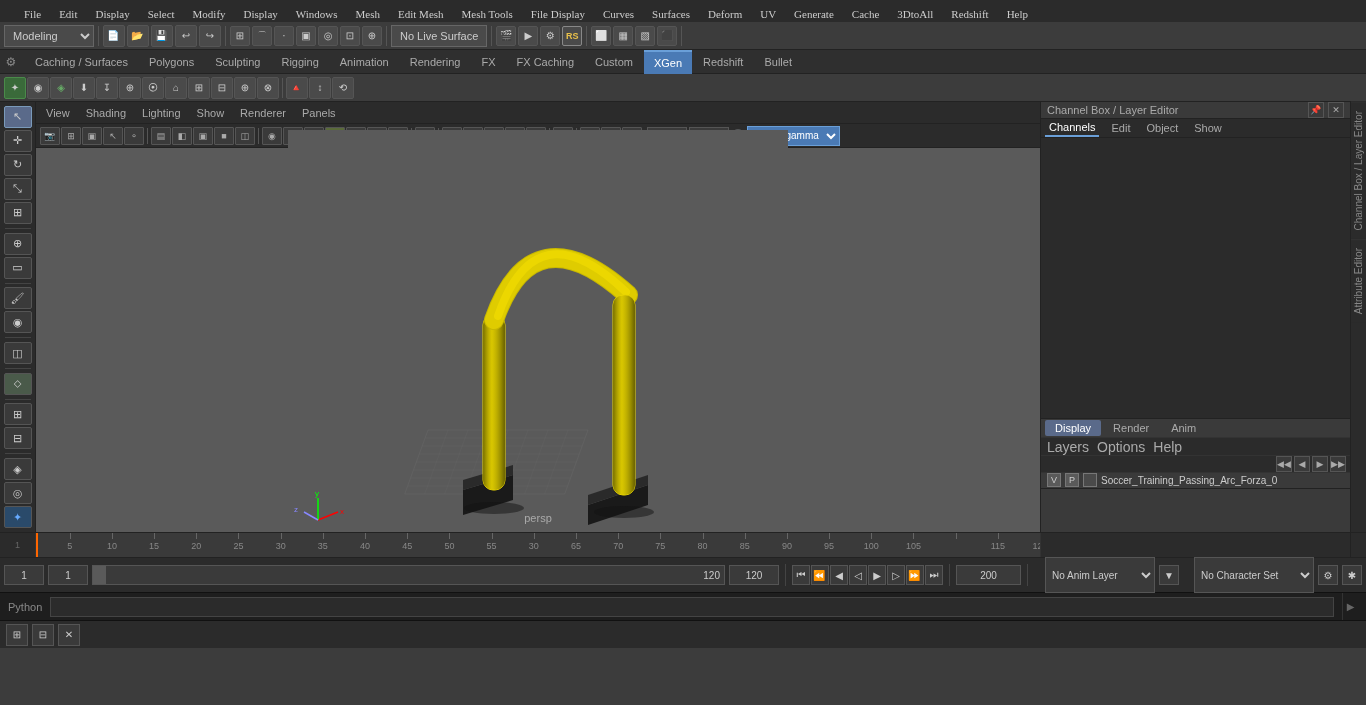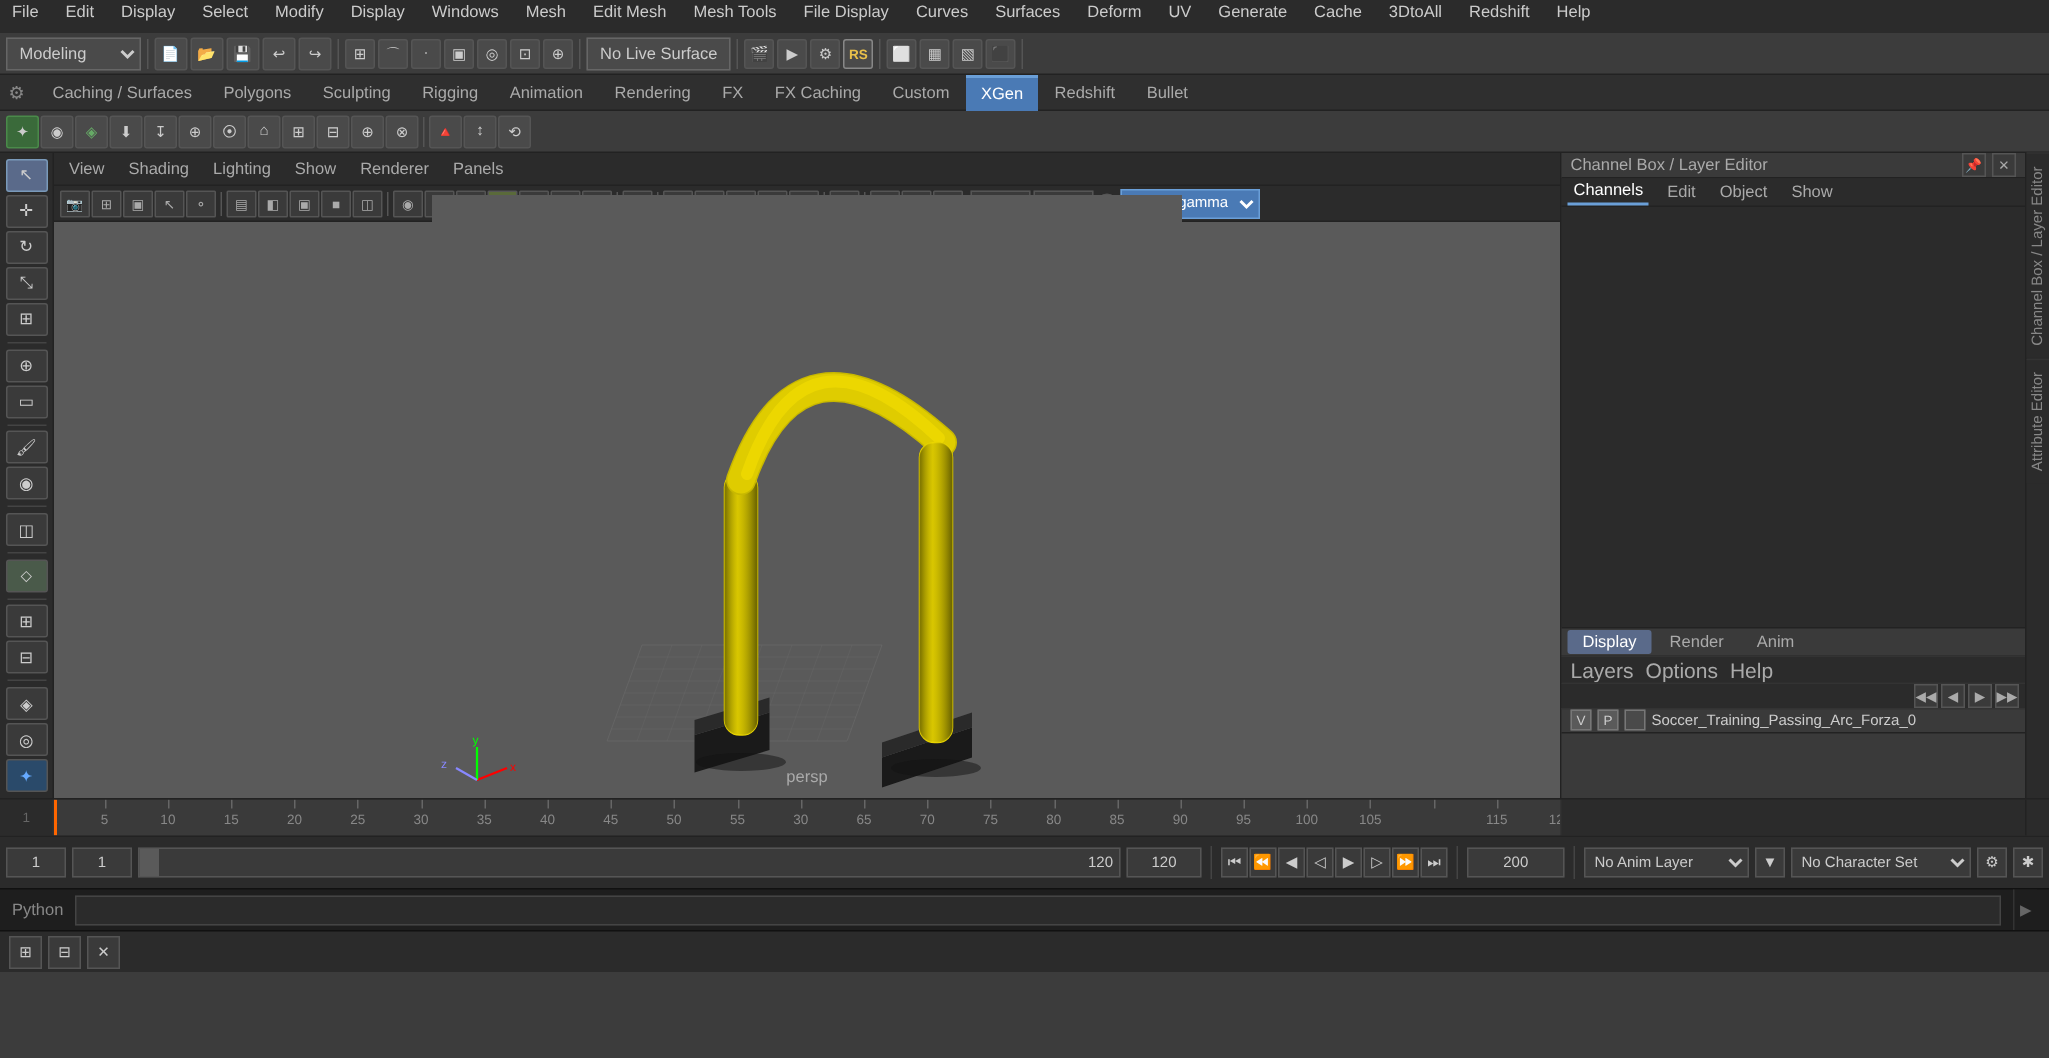--- a/index.html
+++ b/index.html
@@ -9,25 +9,26 @@
       background: #3c3c3c;
       font-family: Arial, sans-serif;
       font-size: 11px;
       color: #cccccc;
       overflow: hidden;
     }
 
     
     #menu-bar {
       display: flex;
-      align-items: flex-start;
+      align-items: flex-end;
       height: 22px;
       background: #2b2b2b;
-      padding: 0 0;
+      padding: 0 16px;
       gap: 2px;
+      font-family: Liberation Serif, serif;
     }
     .menu-item {
       padding: 2px 8px;
       cursor: pointer;
       font-size: 11px;
       color: #cccccc;
     }
 
     
     #toolbar1 {
@@ -482,26 +483,27 @@
     .bb-input-end {
       width: 50px;
       height: 20px;
       background: #3a3a3a;
       border: 1px solid #555;
       color: #ccc;
       font-size: 10px;
       text-align: center;
     }
     .bb-select {
-      height: 20px;
+      height: 36px;
       background: #3a3a3a;
       border: 1px solid #555;
       color: #ccc;
       font-size: 10px;
       padding: 0 2px;
+      margin-left: 11px;
     }
     .bb-btn {
       width: 20px;
       height: 20px;
       background: #3a3a3a;
       border: 1px solid #555;
       color: #ccc;
       font-size: 10px;
       cursor: pointer;
       display: flex;

